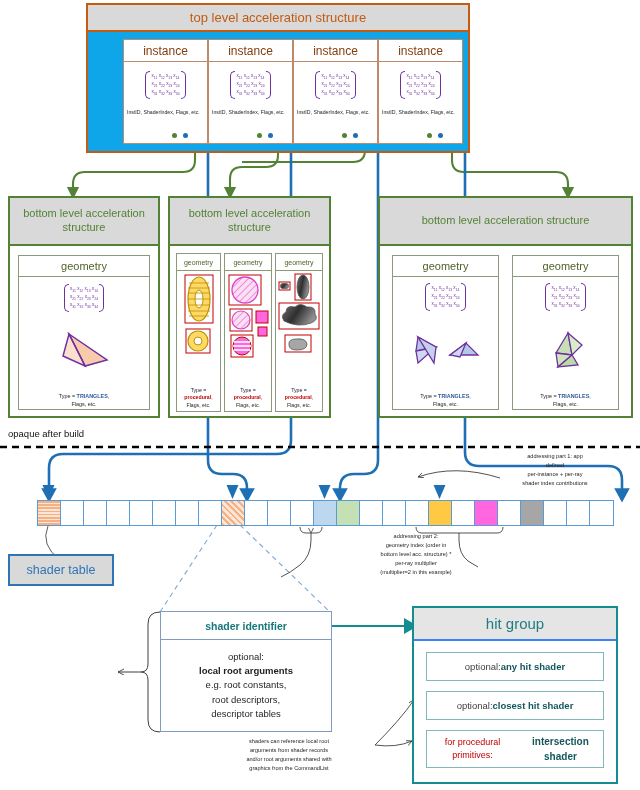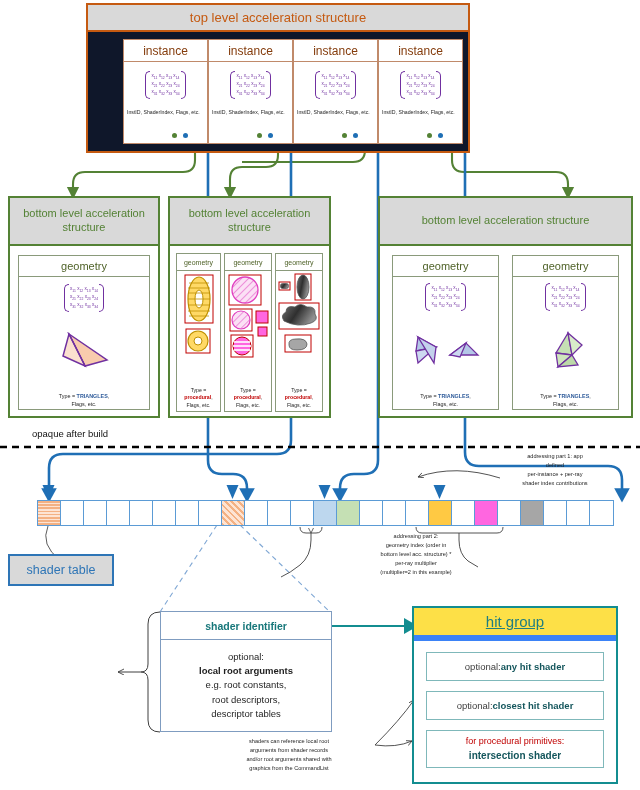--- a/index.html
+++ b/index.html
@@ -14,21 +14,21 @@
   .abs { position:absolute; }
 
   
   .hdr-band {
     background:#d9d9d9;
     display:flex; align-items:center; justify-content:center;
     text-align:center;
   }
 
   
-  .tlas { border:2px solid #c55a11; background:#0f172a; }
+  .tlas { border:2px solid #c55a11; background:#0ea5e9; }
   .tlas-hdr { border-bottom:2px solid #c55a11; color:#c55a11; font-size:13px; }
   .inst { border:1px solid #c08a6a; background:#fff; }
   .inst-hdr { border-bottom:1px solid #c08a6a; color:#843c0c; font-size:12px; }
   .inst-foot { color:#1f1f1f; font-size:5.2px; line-height:1.55; padding:0 3px; }
 
   
   .mtx { color:#7030a0; font-size:4.6px; line-height:1.5; text-align:center;
          position:relative; display:inline-block; padding:1px 6px; }
   .mtx .par { position:absolute; top:-1px; bottom:-1px; width:5px;
               border:1px solid #7030a0; }
@@ -71,22 +71,22 @@
 
   
   .callout {
     border:2px solid #2e75b6; background:#d9d9d9; color:#2e75b6;
     display:flex; align-items:center; justify-content:center; text-align:center;
     line-height:1.2;
   }
 
   
   .teal { border:2px solid #138d90; background:#fff; }
-  .teal-hdr { background:#fde047; border-bottom:6px solid #3b82f6;
-              color:#1f7e82; display:flex; align-items:center; justify-content:center;text-decoration:underline; }
+  .teal-hdr { background:#e5e5e5; border-bottom:2px solid #3b82f6;
+              color:#1f7e82; display:flex; align-items:center; justify-content:center; }
   .sub-teal { border:1px solid #7fb8ba; background:#fff; text-align:center;
               display:flex; align-items:center; justify-content:center; }
 
   
   .srec { border:1px solid #7f9cc0; background:#fff; }
   .srec-hdr { border-bottom:1px solid #7f9cc0; color:#17777a;
               display:flex; align-items:center; justify-content:center; gap:5px; }
 
   .note { font-size:5.6px; color:#1f1f1f; text-align:center; line-height:1.62; }
 
@@ -411,21 +411,21 @@
           </svg>
           <div class="type-lbl">
             <span>Type = </span><b>TRIANGLES</b>,<br>
             <span>Flags, etc.</span>
           </div>
         </div>
       </div>
     </div>
   </div>
 
-  <div class="abs sep-txt" style="left:8px;top:428px;margin-left:24px;">opaque after build</div>
+  <div class="abs sep-txt" style="left:8px;top:428px;">opaque after build</div>
 
   <div class="abs" id="stable" style="left:37px;top:500px;height:26px;">
       <div class="cell c-stripeh"></div>
       <div class="cell c-white"></div>
       <div class="cell c-white"></div>
       <div class="cell c-white"></div>
       <div class="cell c-white"></div>
       <div class="cell c-white"></div>
       <div class="cell c-white"></div>
       <div class="cell c-white"></div>
@@ -492,20 +492,20 @@
     <div class="teal-hdr" style="height:33px;font-size:15px;">hit group</div>
     <div style="padding:11px 12px;display:flex;flex-direction:column;gap:10px;">
       <div class="sub-teal" style="height:29px;font-size:9.5px;">
         <span style="color:#3f3f3f;">optional: </span>
         <span style="font-weight:700;color:#14565c;">any hit shader</span>
       </div>
       <div class="sub-teal" style="height:29px;font-size:9.5px;">
         <span style="color:#3f3f3f;">optional: </span>
         <span style="font-weight:700;color:#14565c;">closest hit shader</span>
       </div>
-      <div class="sub-teal" style="height:38px;font-size:9px;flex-direction:column;line-height:1.5;">
+      <div class="sub-teal" style="height:38px;font-size:9px;line-height:1.5;">
         <span style="color:#c00000;">for procedural primitives:</span>
         <span style="font-weight:700;color:#14565c;font-size:10px;">intersection shader</span>
       </div>
     </div>
   </div>
 
 </div>
 
 </body></html>

